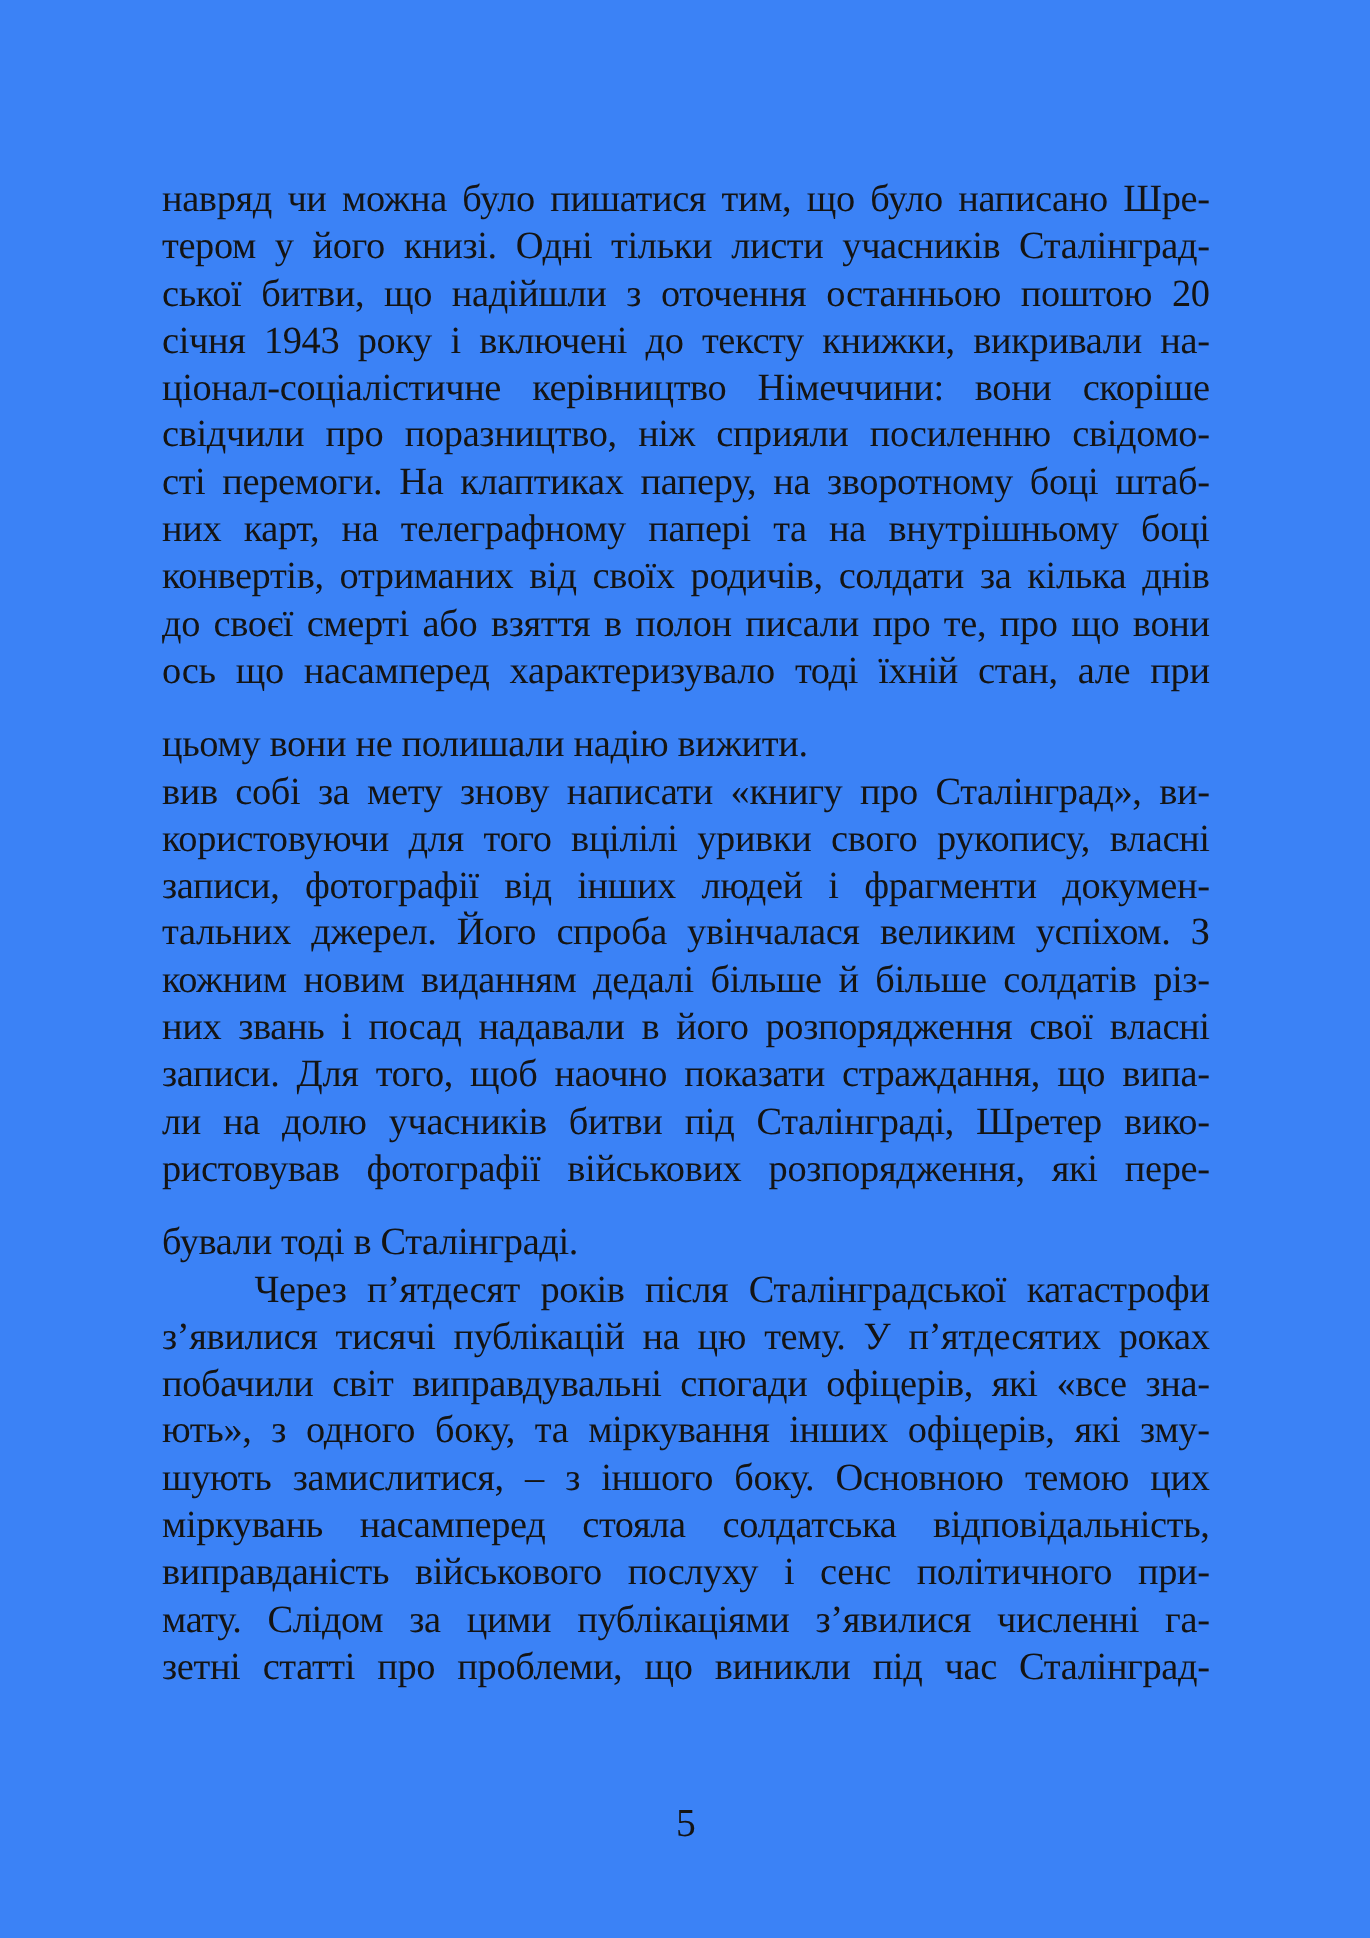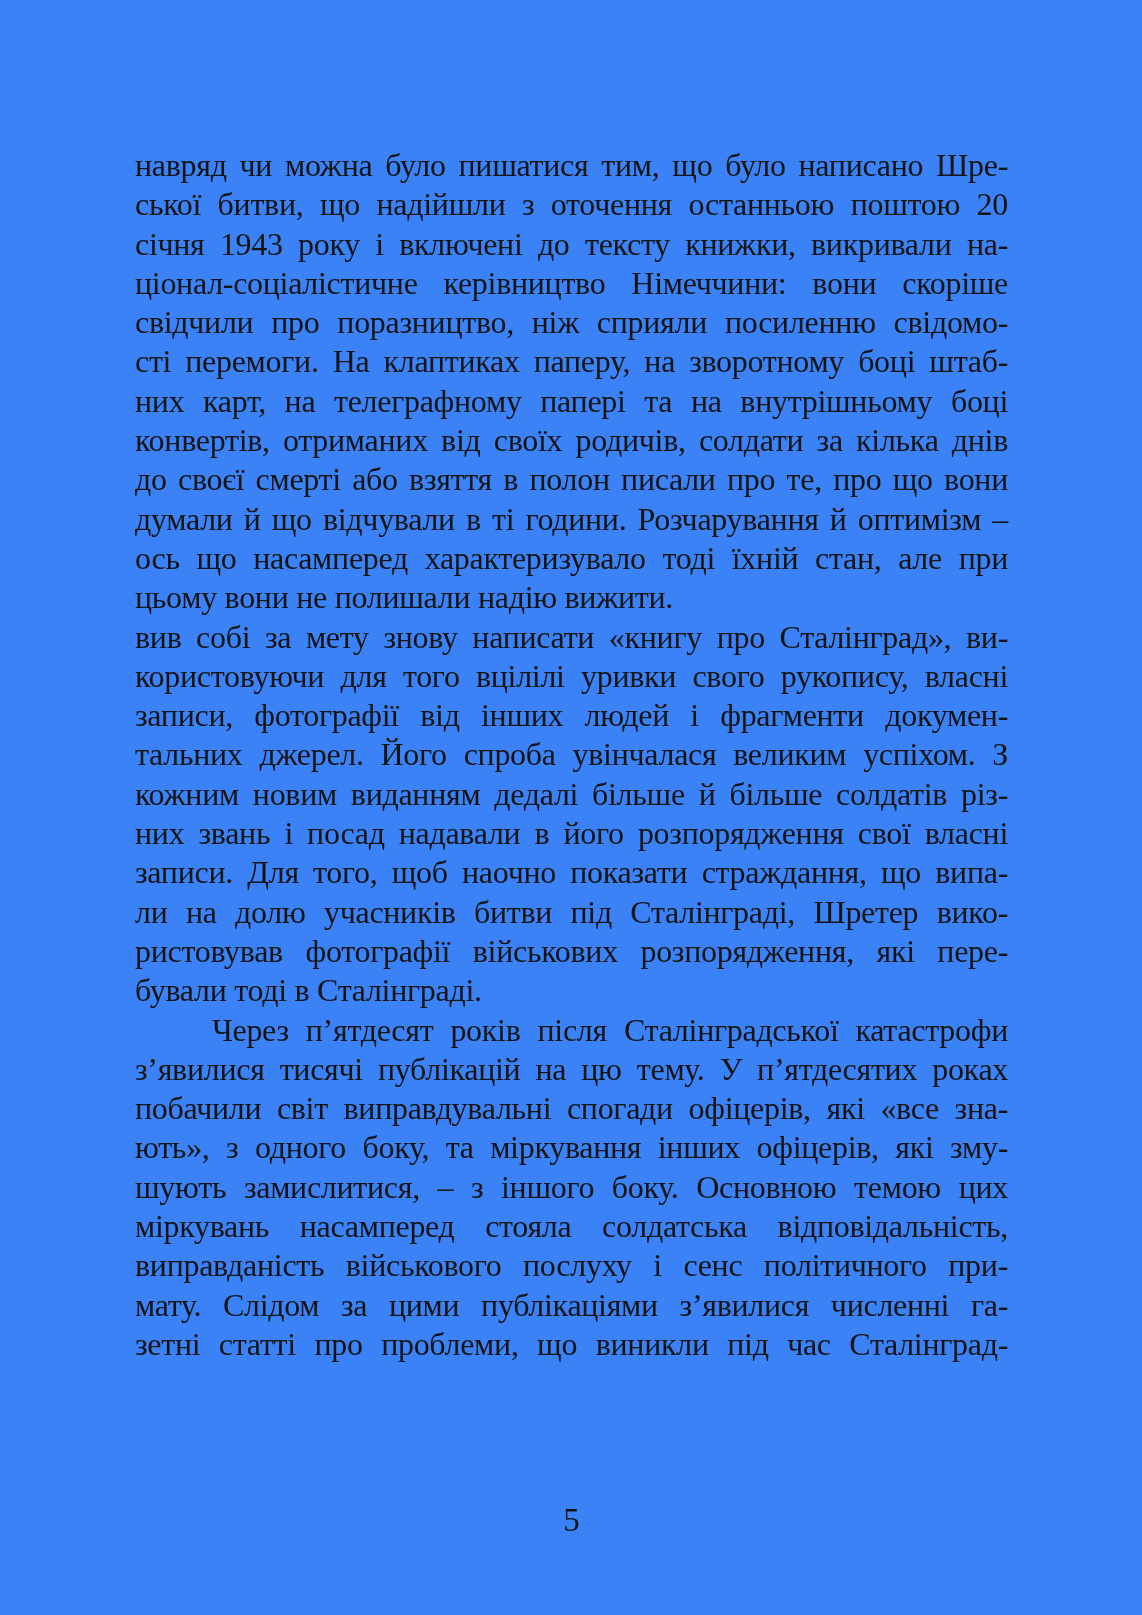--- a/index.html
+++ b/index.html
@@ -33,48 +33,49 @@
     letter-spacing: -0.3px;
     text-align: justify;
     text-align-last: justify;
     overflow: visible;
   }
   .line.indent {
     text-indent: 77px;
   }
   .line.endline {
     text-align-last: left;
+    margin-top: 22px;
   }
   .page-number {
     position: absolute;
     top: 1500px;
     left: 135px;
     width: 873px;
     text-align: center;
     font-size: 33px;
     line-height: 40px;
     color: #141414;
   }
 </style>
 </head>
 <body>
 
 <div class="page" style="background: #3b82f6; color: rgb(20, 20, 20); padding-left: 20px;">
   <main class="text-block" id="text-block">
       <div class="paragraph">
         <div class="line">навряд чи можна було пишатися тим, що було написано Шре-</div>
+        <div class="line">тером у його книзі. Одні тільки листи учасників Сталінград-</div>
         <div class="line">ської битви, що надійшли з оточення останньою поштою 20</div>
         <div class="line">січня 1943 року і включені до тексту книжки, викривали на-</div>
         <div class="line">ціонал-соціалістичне керівництво Німеччини: вони скоріше</div>
         <div class="line">свідчили про поразництво, ніж сприяли посиленню свідомо-</div>
         <div class="line">сті перемоги. На клаптиках паперу, на зворотному боці штаб-</div>
         <div class="line">них карт, на телеграфному папері та на внутрішньому боці</div>
         <div class="line">конвертів, отриманих від своїх родичів, солдати за кілька днів</div>
         <div class="line">до своєї смерті або взяття в полон писали про те, про що вони</div>
-        <div class="line">думали й що відчували в ті години. Розчарування й оптимізм –</div>
         <div class="line">ось що насамперед характеризувало тоді їхній стан, але при</div>
         <div class="line endline">цьому вони не полишали надію вижити.</div>
       </div>
       <div class="paragraph">
         <div class="line">вив собі за мету знову написати «книгу про Сталінград», ви-</div>
         <div class="line">користовуючи для того вцілілі уривки свого рукопису, власні</div>
         <div class="line">записи, фотографії від інших людей і фрагменти докумен-</div>
         <div class="line">тальних джерел. Його спроба увінчалася великим успіхом. З</div>
         <div class="line">кожним новим виданням дедалі більше й більше солдатів різ-</div>
         <div class="line">них звань і посад надавали в його розпорядження свої власні</div>

